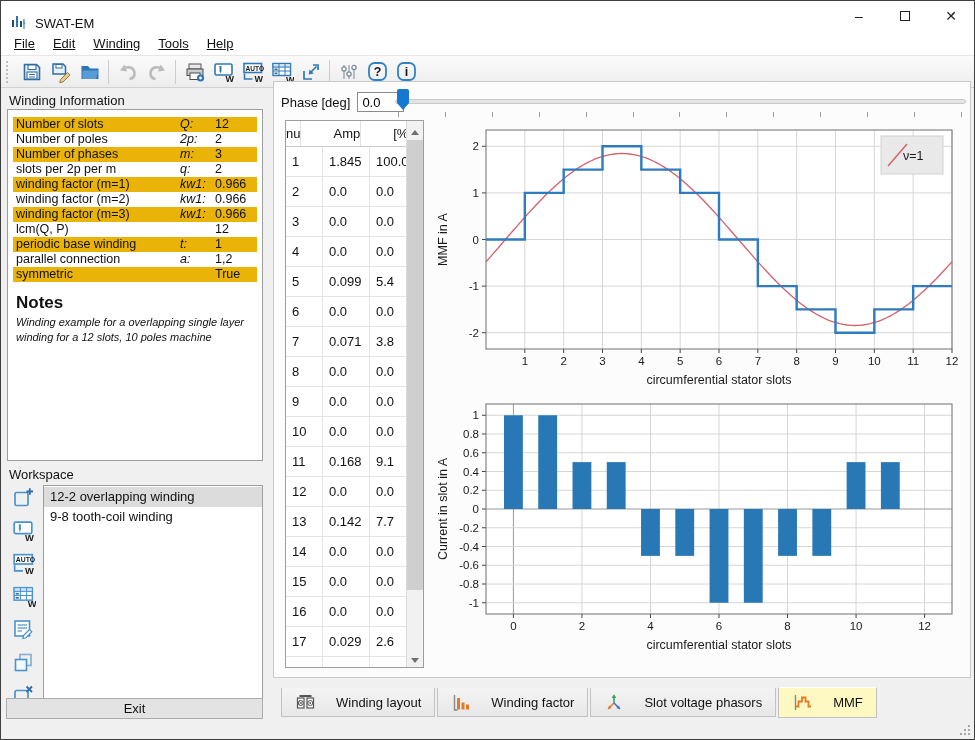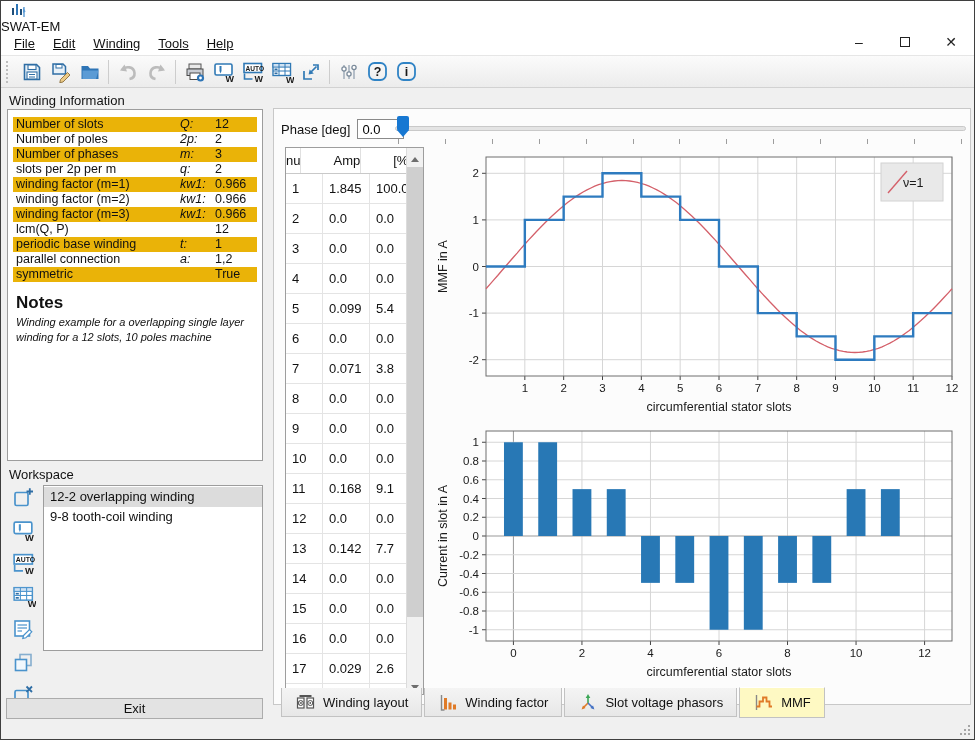--- a/index.html
+++ b/index.html
@@ -2,21 +2,21 @@
 <html><head>
 <meta charset="utf-8">
 <style>
   * { margin:0; padding:0; box-sizing:border-box; }
   html,body { width:975px; height:740px; }
   body { font-family:"Liberation Sans",sans-serif; font-size:13px; color:#111; }
   .window { position:relative; width:975px; height:740px; background:#f0f0f0;
             border:1px solid #3f3f3f; overflow:hidden; }
 
   
-  .titlebar { height:30px; background:#fff; display:flex; align-items:flex-start;flex-direction:column; }
+  .titlebar { height:30px; background:#fff; display:flex; align-items:flex-end; }
   .app-icon { margin:0 7px 0 9px; display:flex; }
   .title-text { font-size:13px; }
   .win-controls { margin-left:auto; display:flex; height:100%; }
   .win-btn { width:46px; display:flex; align-items:center; justify-content:center;
              font-size:14px; color:#222; }
   .maxbox { width:10px; height:10px; border:1px solid #222; }
 
   
   .menubar { height:24px; background:#fff; display:flex; align-items:center; padding-left:4px;text-decoration:underline; }
   .menu-item { padding:3px 9px; }
@@ -37,30 +37,30 @@
   .info-row.shaded { background:#eab308; }
   .info-label { flex:1; padding-left:3px; }
   .info-sym { width:35px; font-style:italic; }
   .info-val { width:42px; }
   .notes-title { font-weight:bold; font-size:17px; margin:11px 0 2px 3px; }
   .notes-text { font-style:italic; font-size:11px; line-height:15px; margin-left:3px; width:238px; }
 
   .ws-icons { position:absolute; left:4px; top:483px; width:37px; display:flex;
               flex-direction:column; align-items:center; gap:6px; }
   .ws-btn { width:27px; height:27px; display:flex; align-items:center; justify-content:center; }
-  .ws-list { position:absolute; left:42px; top:484px; width:220px; height:166px;
+  .ws-list { position:absolute; left:42px; top:484px; width:220px; height:256px;
              background:#fff; border:1px solid #9d9d9d; padding-top:1px; overflow:hidden; }
   .ws-item { height:20px; line-height:20px; padding-left:6px; }
   .ws-item.selected { background:#dcdcdc; }
   .exit-btn { position:absolute; left:5px; top:697px; width:257px; height:21px;
               background:#e3e3e3; border:1px solid #acacac; text-align:center;
               line-height:19px; }
 
   
-  .tab-page { position:absolute; left:272px; top:107px; width:698px; height:597px;
+  .tab-page { position:absolute; left:272px; top:80px; width:698px; height:597px;
               background:#fcfcfc; border:1px solid #c8c8c8; }
   .phase-row { position:absolute; left:7px; top:10px; display:flex; align-items:center; }
   .phase-input { width:47px; height:20px; border:1px solid #8a8a8a; background:#fff;
                  margin-left:7px; padding-left:4px; font-size:13px;
                  font-family:"Liberation Sans",sans-serif; }
   .slider-track { position:absolute; left:121px; top:17px; width:571px; height:5px;
                   background:#e4e4e4; border:1px solid #c9c9c9; border-radius:3px; }
   .slider-handle { position:absolute; left:123px; top:7px; width:12px; height:15px;
                    background:#1778d2; border-radius:2px; }
   .slider-handle::after { content:""; position:absolute; top:14px; left:0;
@@ -89,21 +89,21 @@
   .sb-up::after { top:5px; border-bottom:5px solid #6e6e6e; }
   .sb-down::after { top:8px; border-top:5px solid #6e6e6e; }
   .sb-thumb { position:absolute; top:19px; left:0; width:16px; height:450px; background:#cfcfcf; }
 
   .chart { position:absolute; left:160px; }
   #mmf-wrap { top:40px; } #cur-wrap { top:312px; }
   svg text { font-family:"Liberation Sans",sans-serif; fill:#1a1a1a; }
 
   
   .tab-bar { position:absolute; left:280px; top:687px; display:flex; align-items:flex-start; }
-  .tab { height:29px; display:flex; align-items:center; gap:7px; padding:0 13px;
+  .tab { height:29px; display:flex; align-items:center; gap:20px; padding:0 13px;
          background:linear-gradient(#f4f4f4,#e7e7e7); border:1px solid #c2c2c2;
          border-top:none; margin-right:2px; white-space:nowrap; }
   .tab.active { background:#fef9c3; height:31px; margin-top:-1px; border-top:1px solid #fff;
                 position:relative; z-index:3; }
 
   
   .statusbar { position:absolute; left:0; bottom:0; width:100%; height:20px; background:#f0f0f0; }
   .grip { position:absolute; right:4px; bottom:4px; width:11px; height:11px; }
   .grip::before { content:""; position:absolute; right:0; bottom:0; width:2px; height:2px;
       background:#a5a5a5;

